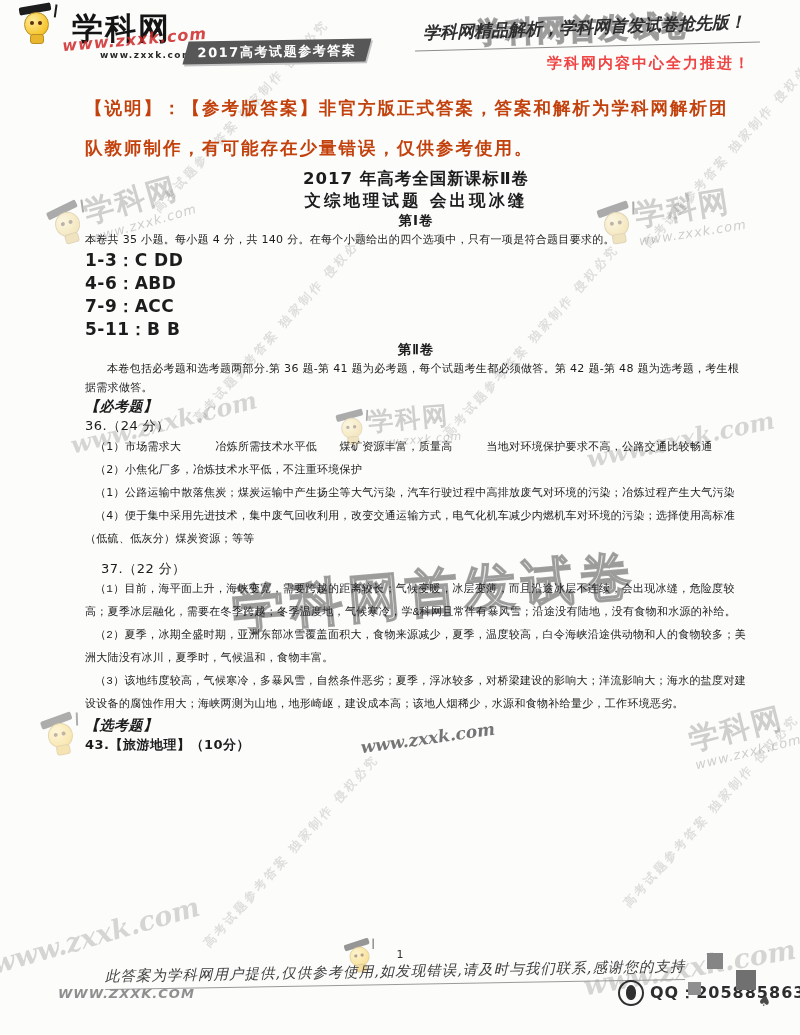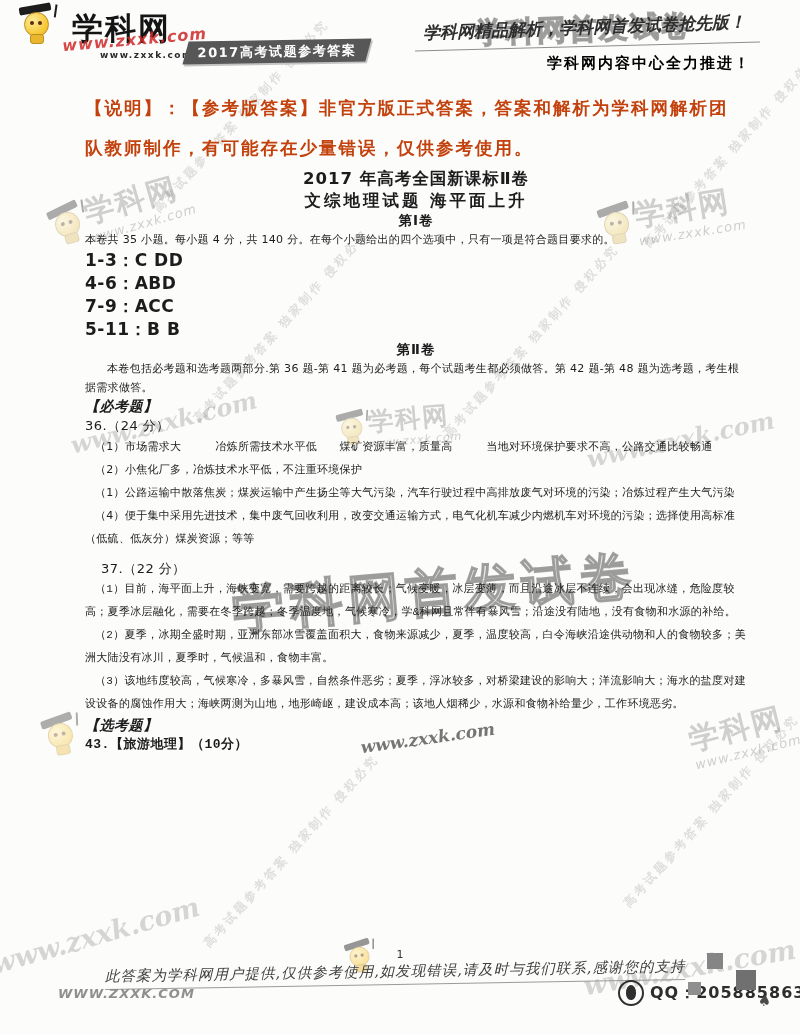--- a/index.html
+++ b/index.html
@@ -20,34 +20,34 @@
 
   #banner{position:absolute;left:186px;top:40px;width:182px;height:23px;background:#575757;transform:skewX(-16deg) rotate(-1deg);box-shadow:2px 2px 0 #c3c3c3;display:flex;align-items:center;justify-content:center;}
   #banner span{transform:skewX(16deg);color:#fff;font-size:13px;font-weight:bold;letter-spacing:1.5px;white-space:nowrap;}
 
   #hdr-right{position:absolute;left:415px;top:8px;width:360px;height:70px;}
   .wm-outline{font-weight:bold;color:rgba(120,120,120,.16);-webkit-text-stroke:1.3px rgba(95,95,95,.55);white-space:nowrap;}
   #hdr-right .outline-top{position:absolute;left:60px;top:2px;font-size:29px;transform:rotate(-2deg);letter-spacing:2px;}
   #hdr-right .tagline{position:absolute;left:8px;top:8px;font-size:17px;font-style:italic;font-weight:bold;color:#2e2e2e;transform:rotate(-2deg);white-space:nowrap;letter-spacing:0px;font-family:"DejaVu Serif","Liberation Serif",serif;}
   #hdr-right .tag-underline{position:absolute;left:0px;top:38px;width:345px;height:1px;background:#8d8d8d;transform:rotate(-1.5deg);}
   #hdr-right .red-link{position:absolute;left:152px;top:28px;font-size:15px;font-weight:bold;font-style:italic;color:#d8453e;letter-spacing:1px;white-space:nowrap;}
-  #hdr-right .promo{position:absolute;left:132px;top:46px;font-size:15px;font-weight:bold;color:#000000;letter-spacing:2px;white-space:nowrap;}
+  #hdr-right .promo{position:absolute;left:132px;top:46px;font-size:15px;font-weight:bold;color:#ef4444;letter-spacing:2px;white-space:nowrap;}
 
   
   #content{position:absolute;left:85px;top:88px;width:662px;}
   #content p{margin:0;}
   .notice{font-size:17.5px;line-height:40px;font-weight:600;letter-spacing:2px;color:#c2410c;}
   .doc-title{margin-top:12px;text-align:center;font-size:16.5px;font-weight:bold;letter-spacing:1px;}
   .doc-subtitle{margin-top:21px;text-align:center;font-size:16.5px;font-weight:bold;letter-spacing:3px;}
   .sec-head{margin-top:25px;text-align:center;font-size:13.5px;font-weight:bold;letter-spacing:1px;}
   .intro{margin-top:5px;font-size:11px;line-height:19px;letter-spacing:.3px;}
   .ans{font-size:17px;font-weight:bold;letter-spacing:.5px;}
   .ans-1{margin-top:13px;}
   .ans-n{margin-top:24px;}
-  .sec2{margin-top:33px;}
+  .sec2{margin-top:33px;font-family:Liberation Serif, serif;}
   .intro2{text-indent:2em;}
   .blk-label{font-size:14px;font-weight:bold;line-height:19px;letter-spacing:.5px;font-style:italic;}
   .q-head{font-size:13px;line-height:19px;letter-spacing:.5px;}
   .item{font-size:11px;line-height:23px;letter-spacing:.3px;text-indent:10px;}
   .q37 .item{margin-top:4px;font-family:Liberation Mono, monospace;}
   .opt-label{margin-top:47px;}
 
   
   #page-num{position:absolute;left:0;top:948px;width:800px;text-align:center;font-size:11px;color:#333;}
   #disclaimer{position:absolute;left:105px;top:962px;font-size:14.5px;font-style:italic;color:#3e3e3e;transform:rotate(-1deg);letter-spacing:1px;border-bottom:1px solid #9a9a9a;padding-bottom:3px;font-family:"DejaVu Serif","Liberation Serif",serif;white-space:nowrap;}
@@ -147,21 +147,21 @@
   <div id="hdr-right">
     <div class="wm-outline outline-top">学科网首发试卷</div>
     <div class="tagline">学科网精品解析，学科网首发试卷抢先版！</div>
     <div class="tag-underline"></div>
     <div class="promo">学科网内容中心全力推进！</div>
   </div>
 
   <div id="content">
     <p class="notice">【说明】：【参考版答案】非官方版正式答案，答案和解析为学科网解析团队教师制作，有可能存在少量错误，仅供参考使用。</p>
     <p class="doc-title">2017 年高考全国新课标Ⅱ卷</p>
-    <p class="doc-subtitle">文综地理试题 海平面上升</p>
+    <p class="doc-subtitle">文综地理试题 会出现冰缝</p>
 
     <p class="sec-head">第Ⅰ卷</p>
     <p class="intro">本卷共 35 小题。每小题 4 分，共 140 分。在每个小题给出的四个选项中，只有一项是符合题目要求的。</p>
     <p class="ans ans-1">1-3：C DD</p>
     <p class="ans ans-n">4-6：ABD</p>
     <p class="ans ans-n">7-9：ACC</p>
     <p class="ans ans-n">5-11：B B</p>
 
     <p class="sec-head sec2">第Ⅱ卷</p>
     <p class="intro intro2">本卷包括必考题和选考题两部分.第 36 题-第 41 题为必考题，每个试题考生都必须做答。第 42 题-第 48 题为选考题，考生根据需求做答。</p>
@@ -176,21 +176,21 @@
     </div>
 
     <p class="q-head" style="margin-top:9px;margin-left:16px;">37.（22 分）</p>
     <div class="q37">
       <p class="item">（1）目前，海平面上升，海峡变宽，需要跨越的距离较长；气候变暖，冰层变薄，而且沿途冰层不连续，会出现冰缝，危险度较高；夏季冰层融化，需要在冬季跨越；冬季温度地，气候寒冷，学&amp;科网且常伴有暴风雪；沿途没有陆地，没有食物和水源的补给。</p>
       <p class="item">（2）夏季，冰期全盛时期，亚洲东部冰雪覆盖面积大，食物来源减少，夏季，温度较高，白令海峡沿途供动物和人的食物较多；美洲大陆没有冰川，夏季时，气候温和，食物丰富。</p>
       <p class="item">（3）该地纬度较高，气候寒冷，多暴风雪，自然条件恶劣；夏季，浮冰较多，对桥梁建设的影响大；洋流影响大；海水的盐度对建设设备的腐蚀作用大；海峡两测为山地，地形崎岖，建设成本高；该地人烟稀少，水源和食物补给量少，工作环境恶劣。</p>
     </div>
 
     <p class="blk-label opt-label">【选考题】</p>
-    <p class="q-head" style="font-weight:600;font-family:Liberation Mono, monospace;">43.【旅游地理】（10分）</p>
+    <p class="q-head" style="font-weight:600;">43.【旅游地理】（10分）</p>
   </div>
 
   <div id="page-num">1</div>
   <div id="disclaimer">此答案为学科网用户提供,仅供参考使用,如发现错误,请及时与我们联系,感谢您的支持</div>
   <div id="site">WWW.ZXXK.COM</div>
   <div id="qq-row">
     <span class="qq-icon"></span>
     <span class="qq-text">QQ：205885863</span>
   </div>
   <div class="sq" style="left:707px;top:953px;width:16px;height:16px;background:#858585;"></div>

